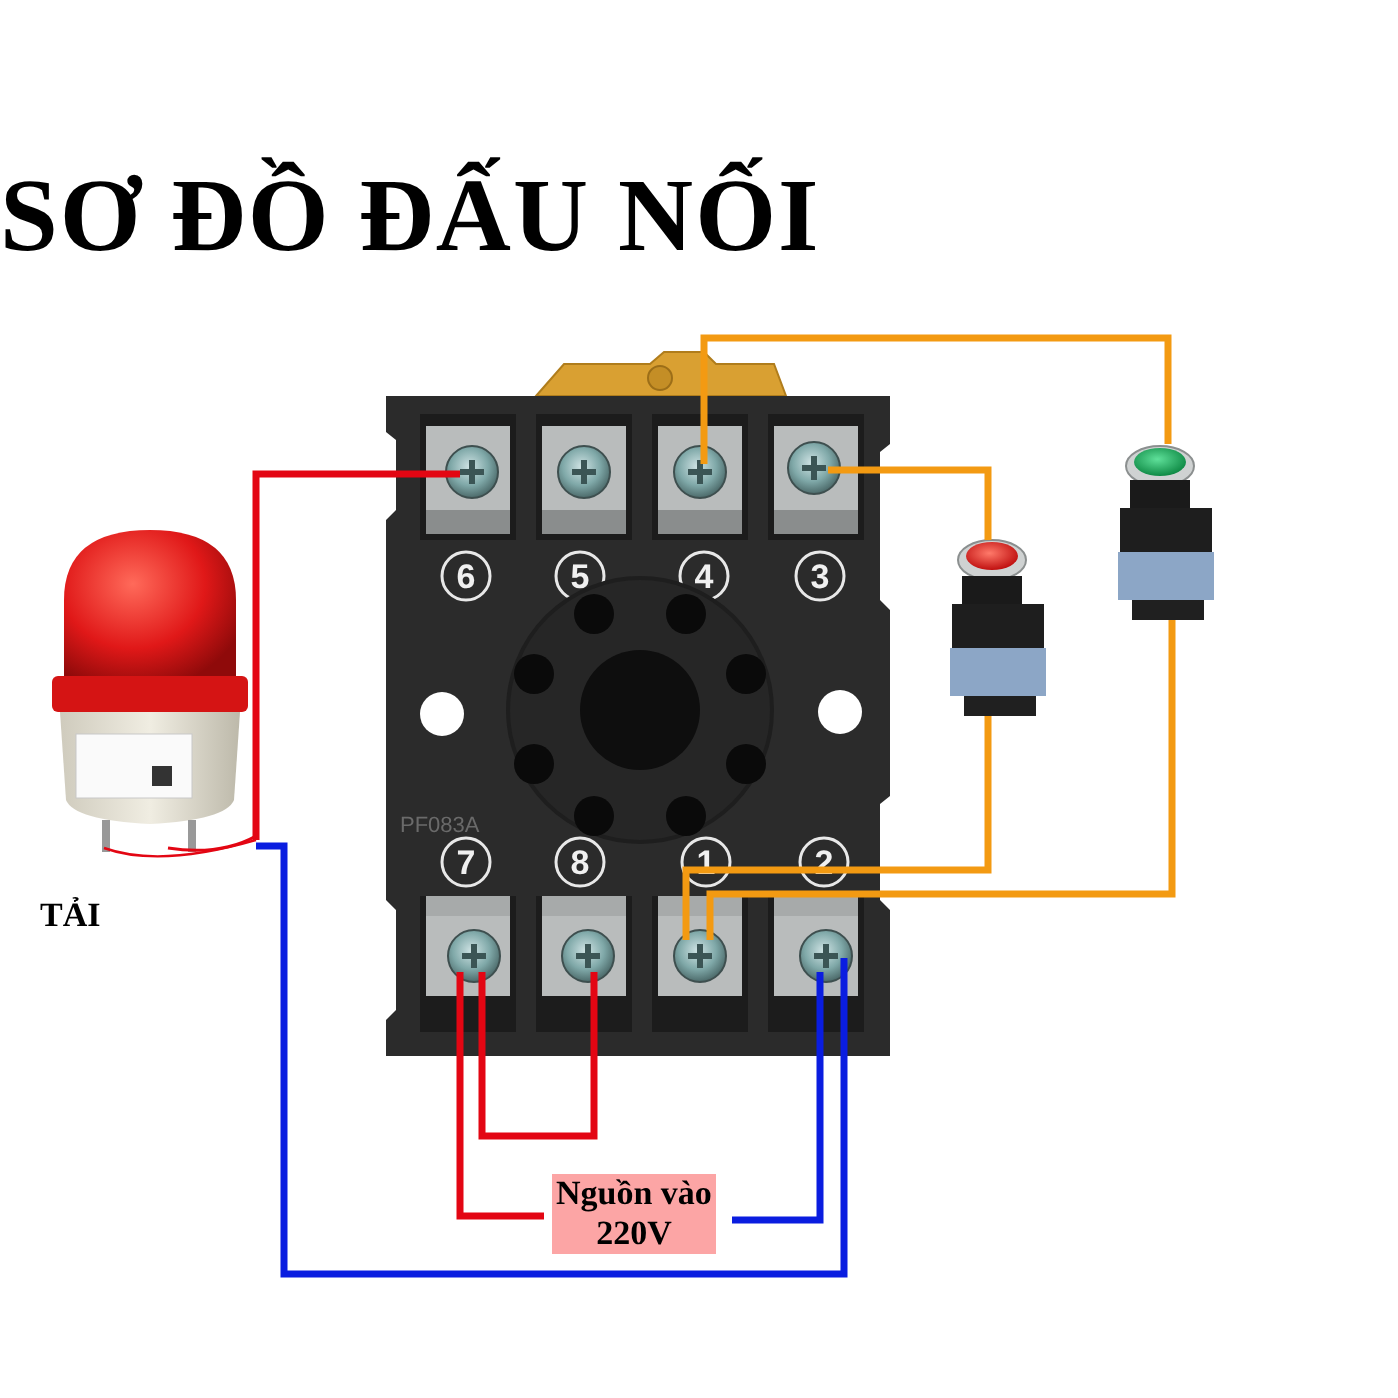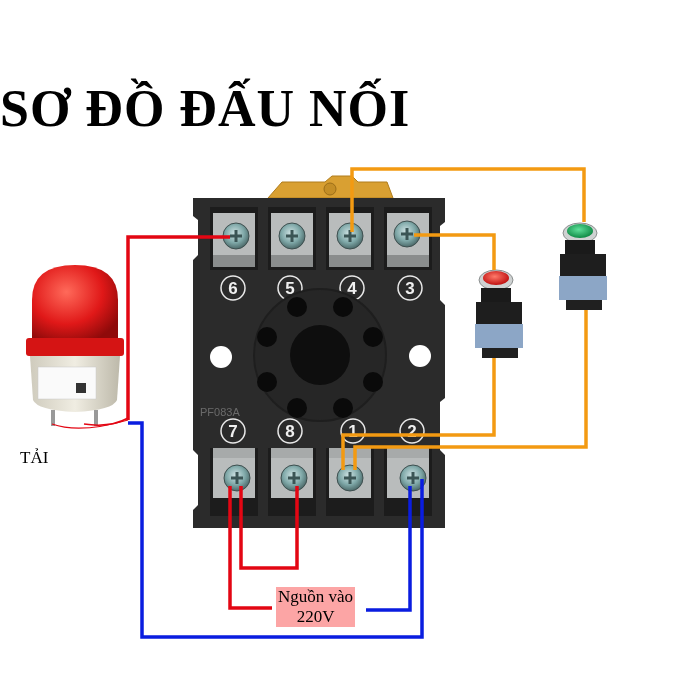--- a/index.html
+++ b/index.html
@@ -1,19 +1,19 @@
 <!DOCTYPE html>
 <html><head>
 <meta charset="utf-8">
 <style>
   html,body{margin:0;padding:0;background:#ffffff;}
   body{width:699px;height:699px;position:relative;overflow:hidden;font-family:"Liberation Serif","DejaVu Serif",serif;}
   .title{position:absolute;left:0;top:60px;width:620px;text-align:left;font-size:52px;font-weight:bold;color:#000;letter-spacing:1px;line-height:60px;margin-top:19px;}
   svg.diagram{position:absolute;left:0;top:0;}
-  .lbl{position:absolute;font-weight:normal;color:#000;}
+  .lbl{position:absolute;font-weight:bold;color:#000;}
   .load-label{left:20px;top:448px;font-size:17px;}
   .power-label{left:276px;top:587px;font-size:17px;line-height:20px;text-align:center;background:#fca5a5;padding:0 2px;}
   .term-num{font-family:"Liberation Sans","DejaVu Sans",sans-serif;font-weight:bold;}
 </style>
 </head>
 <body>
 
 <div class="title">SƠ ĐỒ ĐẤU NỐI</div>
 
 <svg class="diagram" width="699" height="699" viewBox="0 0 699 699">

